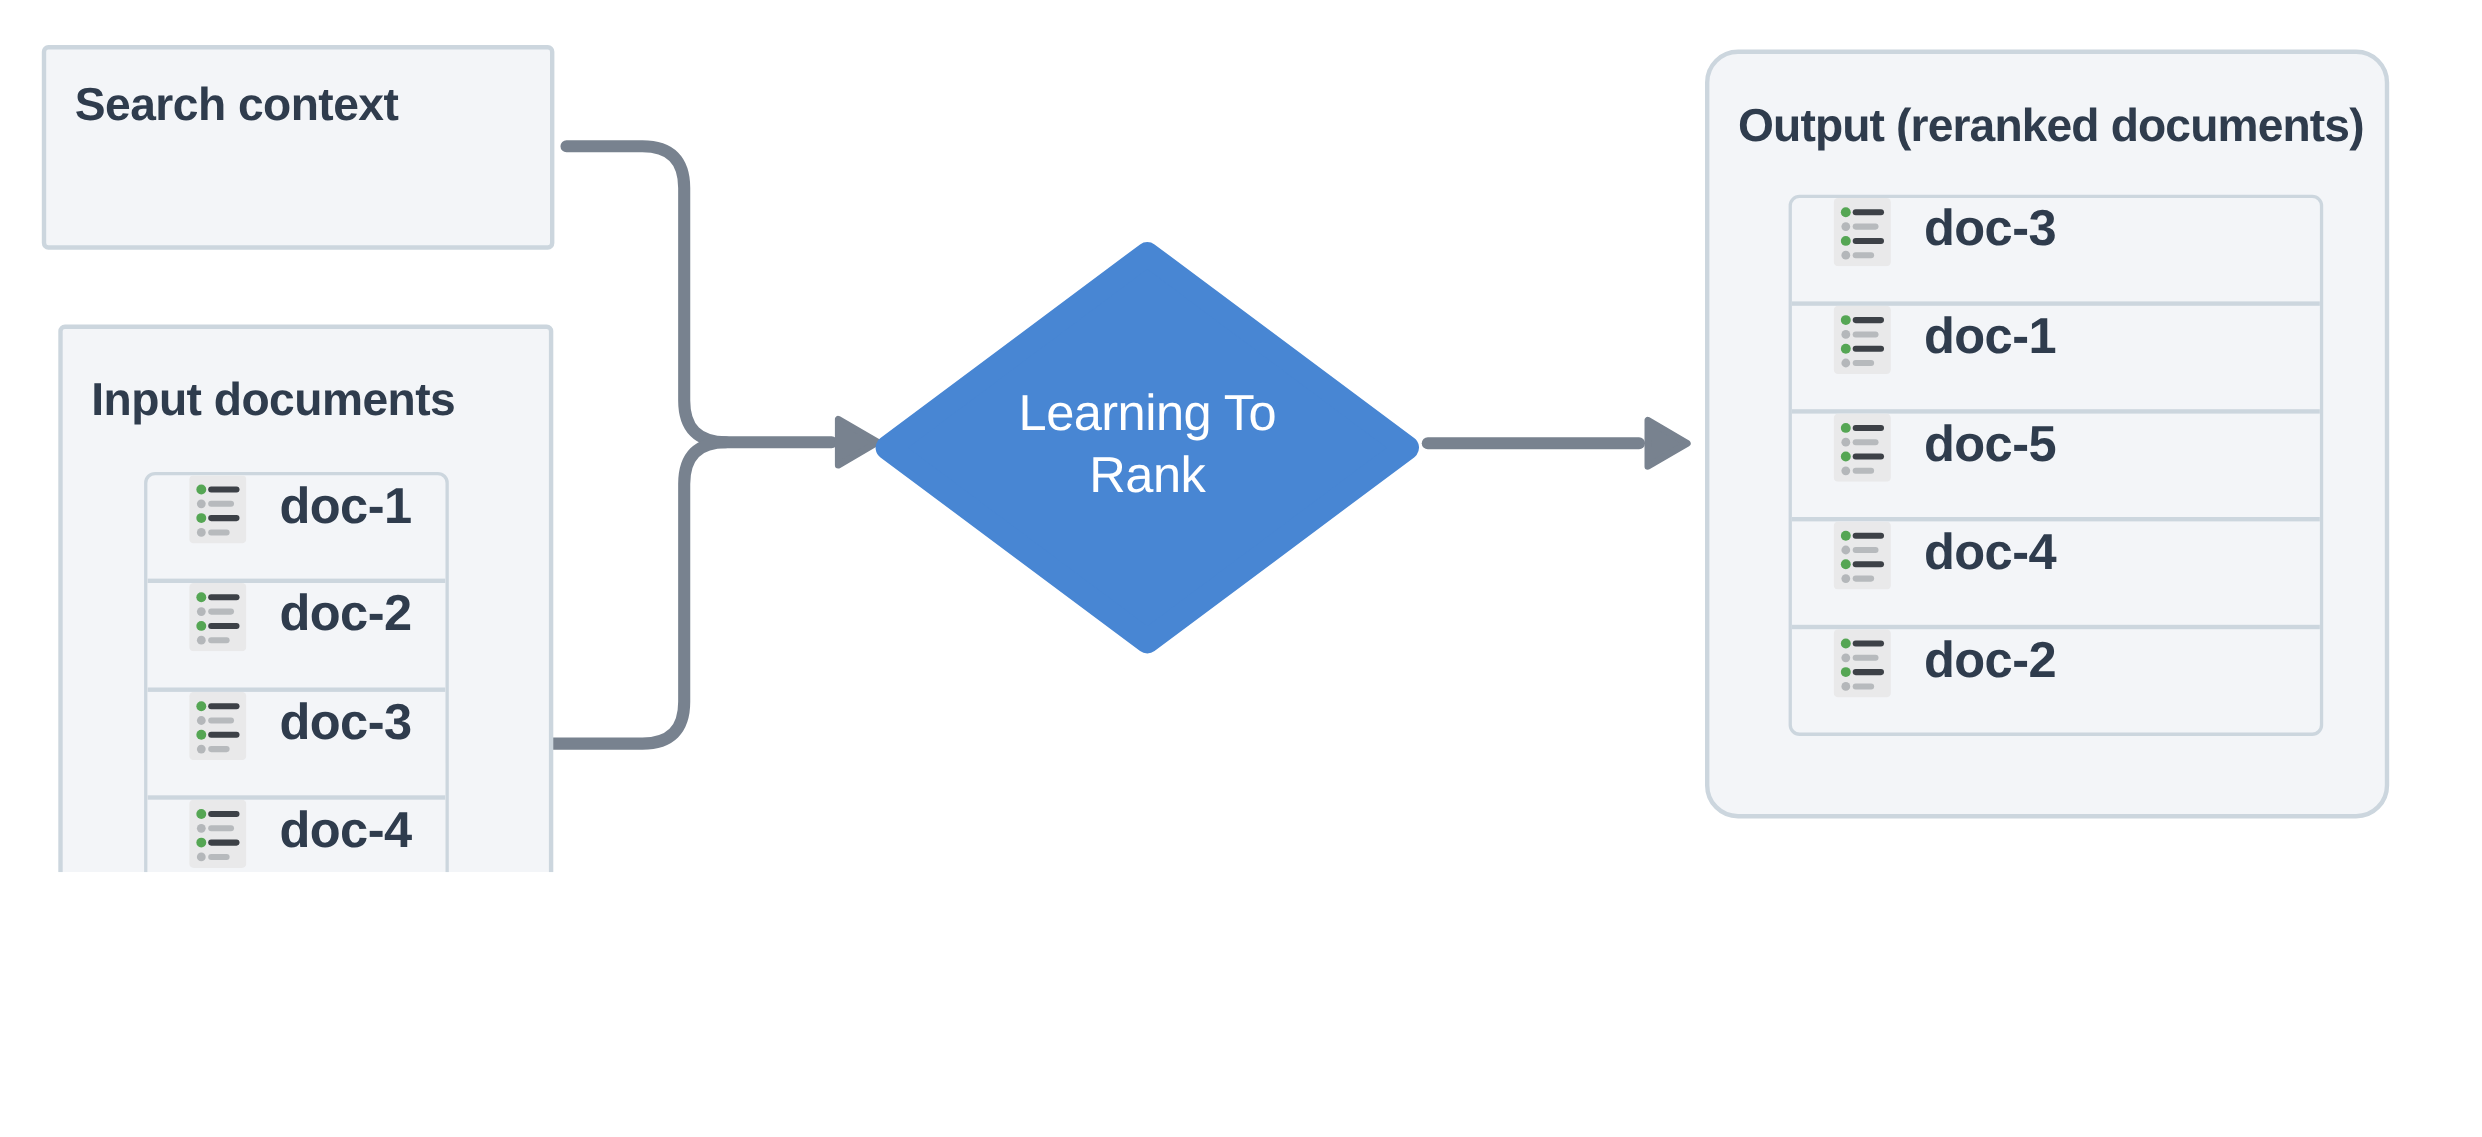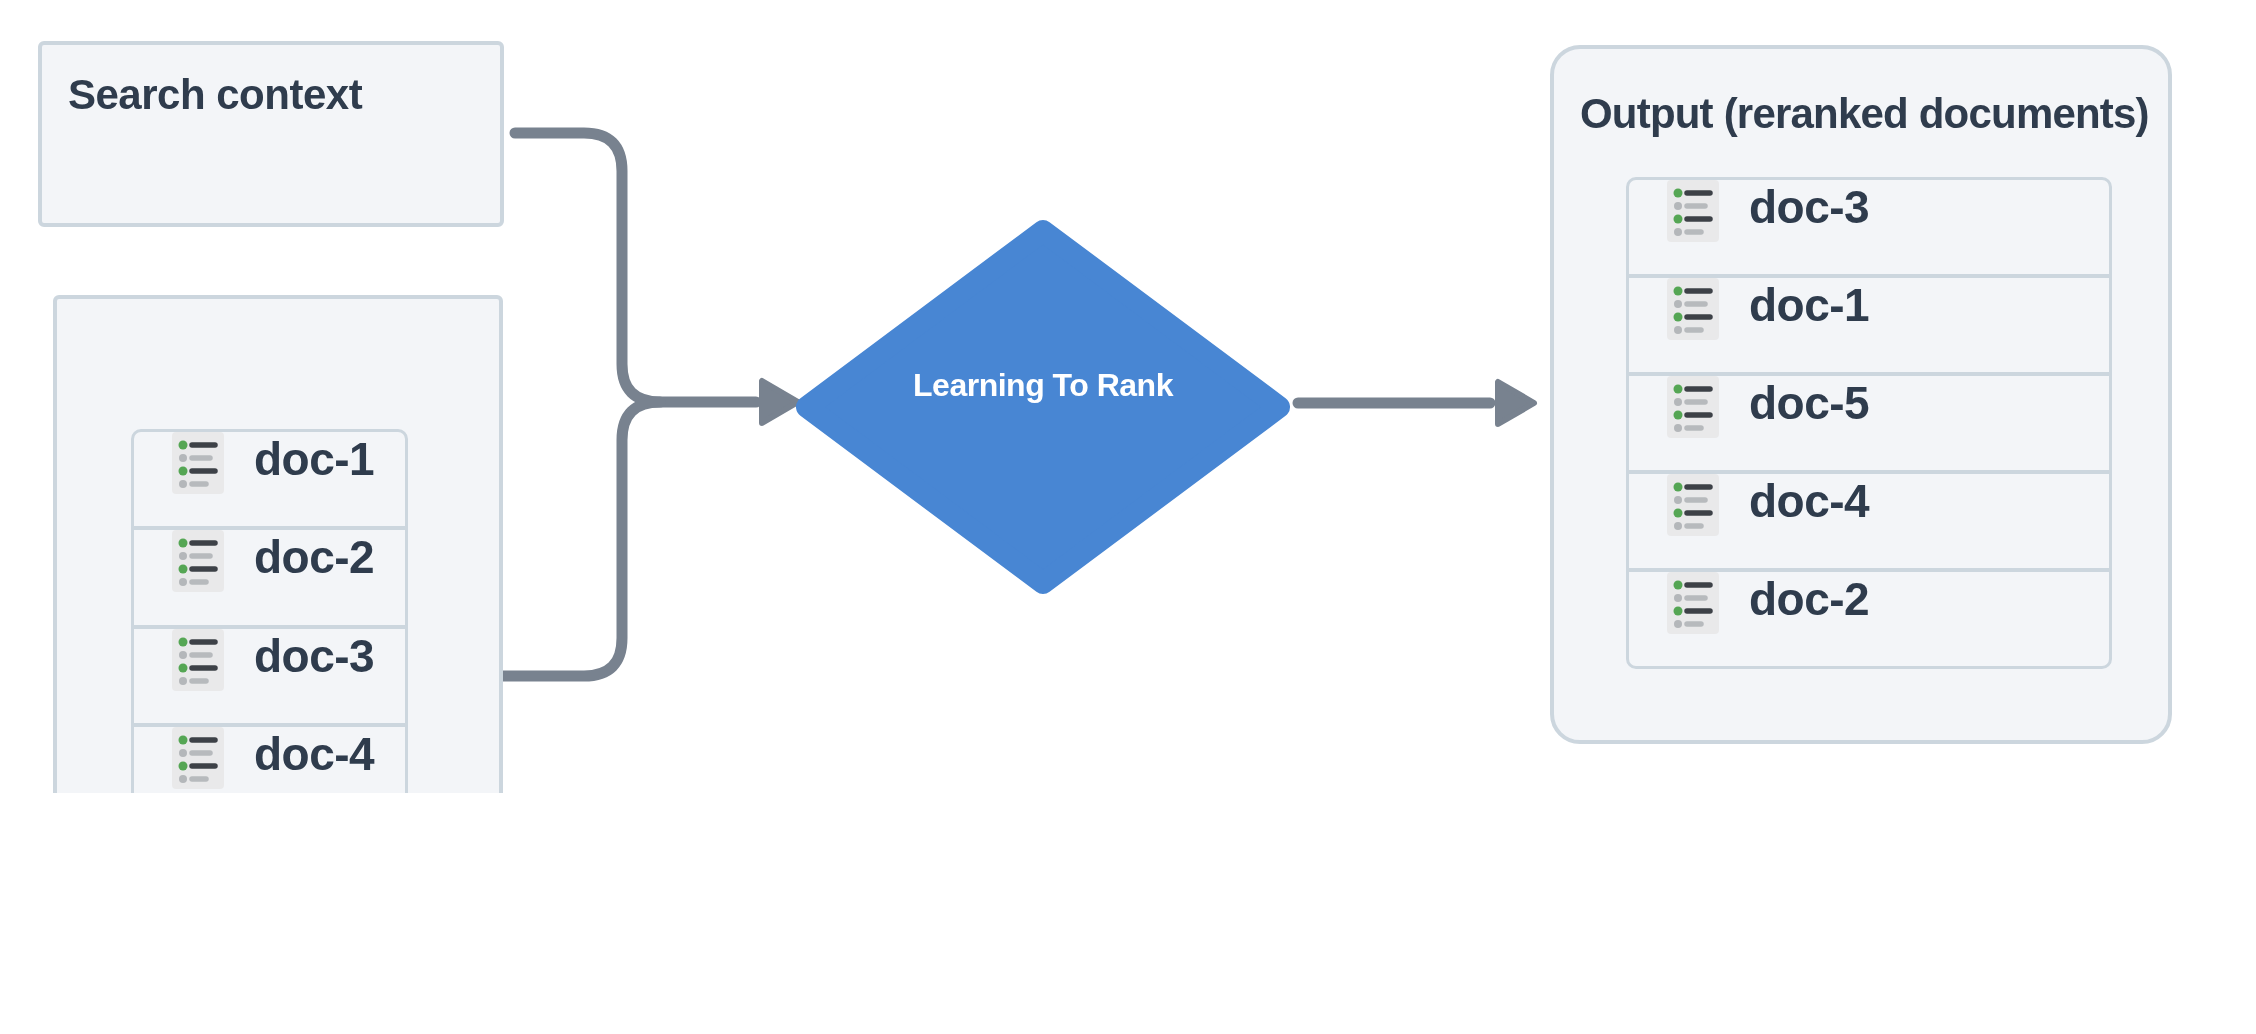--- a/index.html
+++ b/index.html
@@ -104,23 +104,23 @@
   .ic-dark  { stroke: var(--icon-line-dark, #3d4147); stroke-width: 5.5; stroke-linecap: round; }
   .ic-light { stroke: var(--icon-line-light, #b7babd); stroke-width: 5.5; stroke-linecap: round; }
 
   
   .diamond-label {
     position: absolute;
     left: 883px;
     top: 347px;
     width: 320px;
     text-align: center;
-    font-size: 32px;
-    font-weight: 700;
-    line-height: 76px;
+    font-size: 46px;
+    font-weight: 400;
+    line-height: 56px;
     color: #ffffff;
     letter-spacing: -0.5px;
   }
 </style>
 </head>
 <body>
 
 <div class="canvas">
 
   <svg class="connectors" viewBox="0 0 2256 1034" xmlns="http://www.w3.org/2000/svg" aria-hidden="true">
@@ -130,20 +130,21 @@
     <path class="wire" d="M 1298 403 H 1490"></path>
     <path class="head" d="M 1534 403 L 1498 382 L 1498 424 Z"></path>
     <path class="diamond" d="M 807 407 L 1043 231 L 1279 407 L 1043 583 Z"></path>
   </svg>
 
   <section class="panel search-panel">
     <h2>Search context</h2>
   </section>
 
   <section class="panel input-panel">
+    <h2>Input documents</h2>
     <div class="doc-list input-list">
 
         <div class="doc-row">
           <svg class="doc-icon" viewBox="0 0 52 62" xmlns="http://www.w3.org/2000/svg" aria-hidden="true">
             <rect class="ic-bg" x="0" y="0" width="52" height="62" rx="4"></rect>
             <circle class="ic-green" cx="11" cy="13" r="4.5"></circle>
             <line class="ic-dark" x1="20" y1="13" x2="43" y2="13"></line>
             <circle class="ic-gray" cx="11" cy="26" r="4"></circle>  
             <line class="ic-light" x1="20" y1="26" x2="38" y2="26"></line>
             <circle class="ic-green" cx="11" cy="39" r="4.5"></circle>

